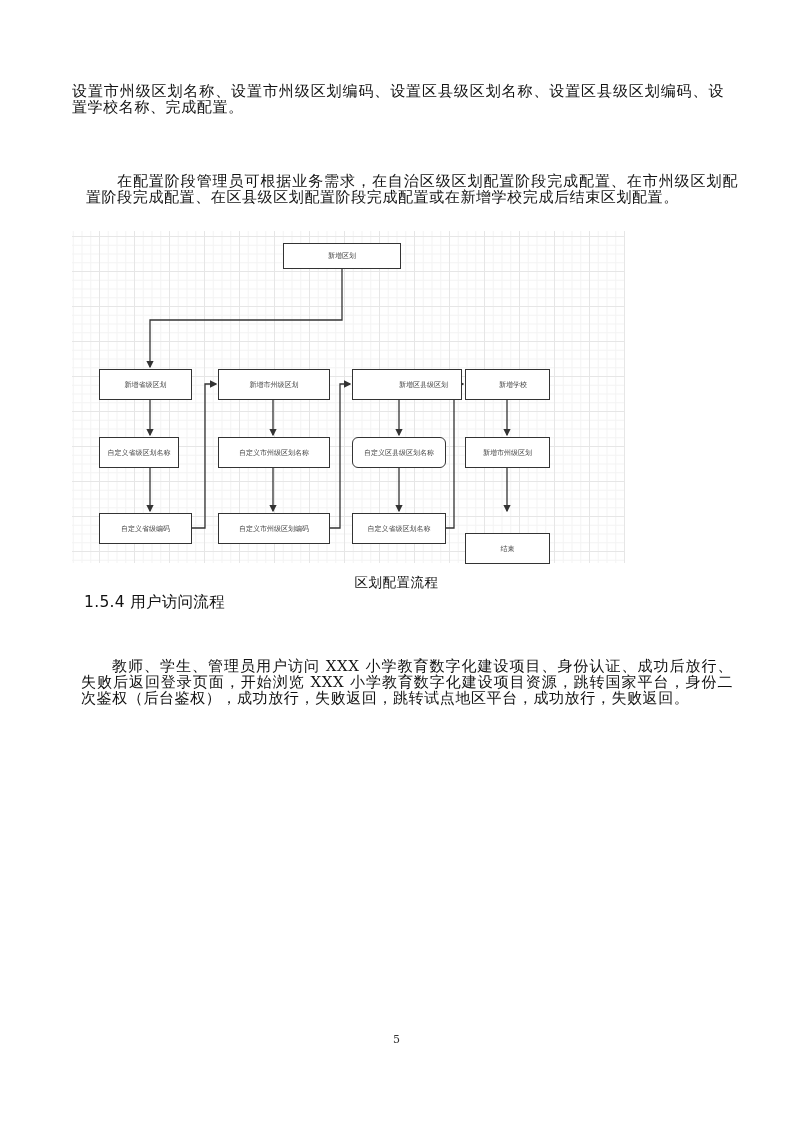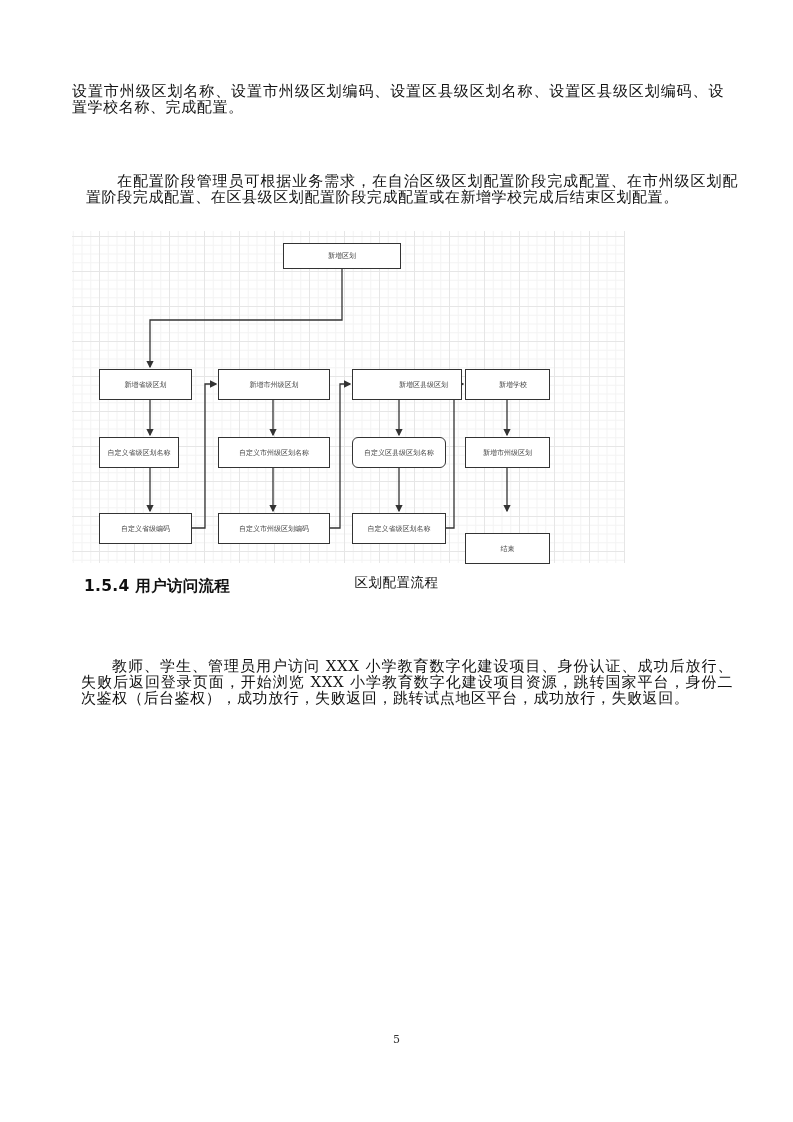--- a/index.html
+++ b/index.html
@@ -3,21 +3,21 @@
   <meta charset="utf-8">
   <style>
     html, body { margin: 0; padding: 0; background: #ffffff; }
     body { width: 793px; height: 1122px; position: relative; overflow: hidden;
            font-family: "DejaVu Serif", "Liberation Serif", serif; color: #111; }
     .para { position: absolute; left: 72px; width: 652px; font-size: 15px; line-height: 16px;
             letter-spacing: 0.6px; text-align: justify; }
     .indent { text-indent: 31px; }
     .caption { position: absolute; left: 0; width: 793px; top: 574px; text-align: center;
                font-size: 13.5px; letter-spacing: 0.5px; }
-    .heading { position: absolute; left: 84px; top: 576px; font-size: 15.5px; font-weight: bold;
+    .heading { position: absolute; left: 84px; top: 592px; font-size: 15.5px; font-weight: normal;
                font-family: "DejaVu Sans", "Liberation Sans", sans-serif; letter-spacing: 0.3px; }
     .pagenum { position: absolute; left: 0; width: 793px; top: 1033px; text-align: center;
                font-size: 11px; color: #333; }
     .diagram { position: absolute; left: 72px; top: 231px; width: 553px; height: 332px;
                background-color: #fff;
                background-image:
                  linear-gradient(to right, #e6e6e6 1px, transparent 1px),
                  linear-gradient(to bottom, #e6e6e6 1px, transparent 1px),
                  linear-gradient(to right, #f3f3f3 1px, transparent 1px),
                  linear-gradient(to bottom, #f3f3f3 1px, transparent 1px);

